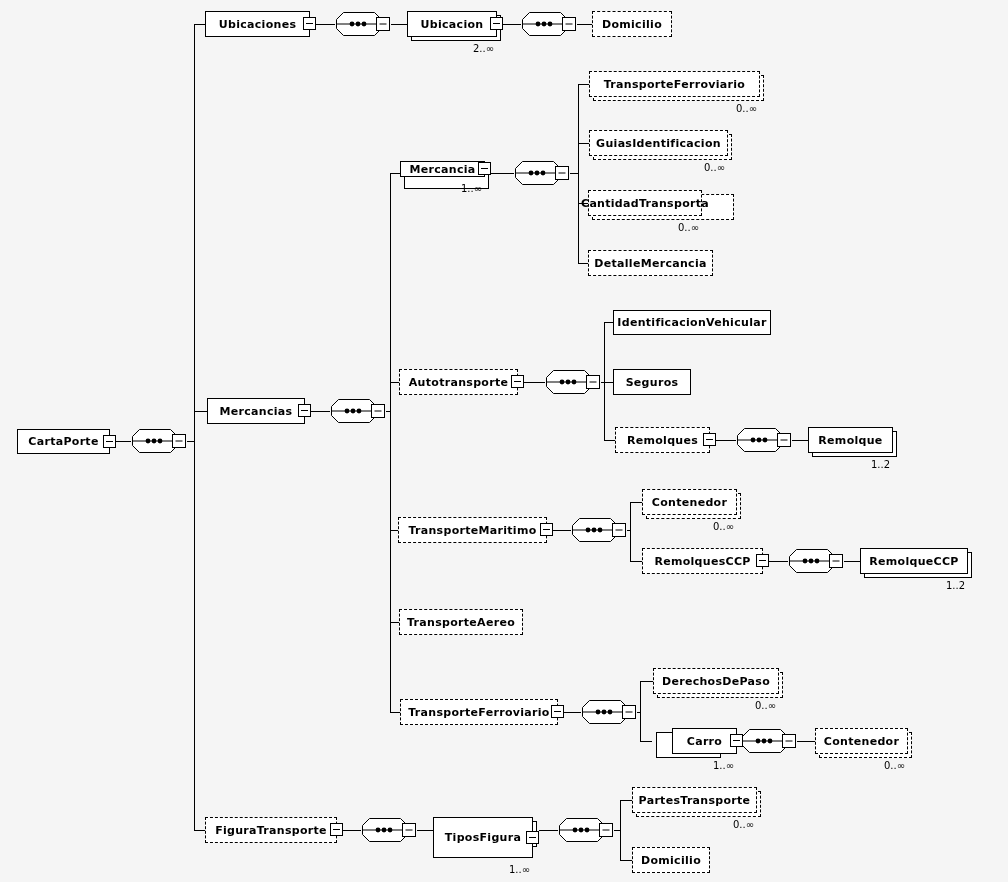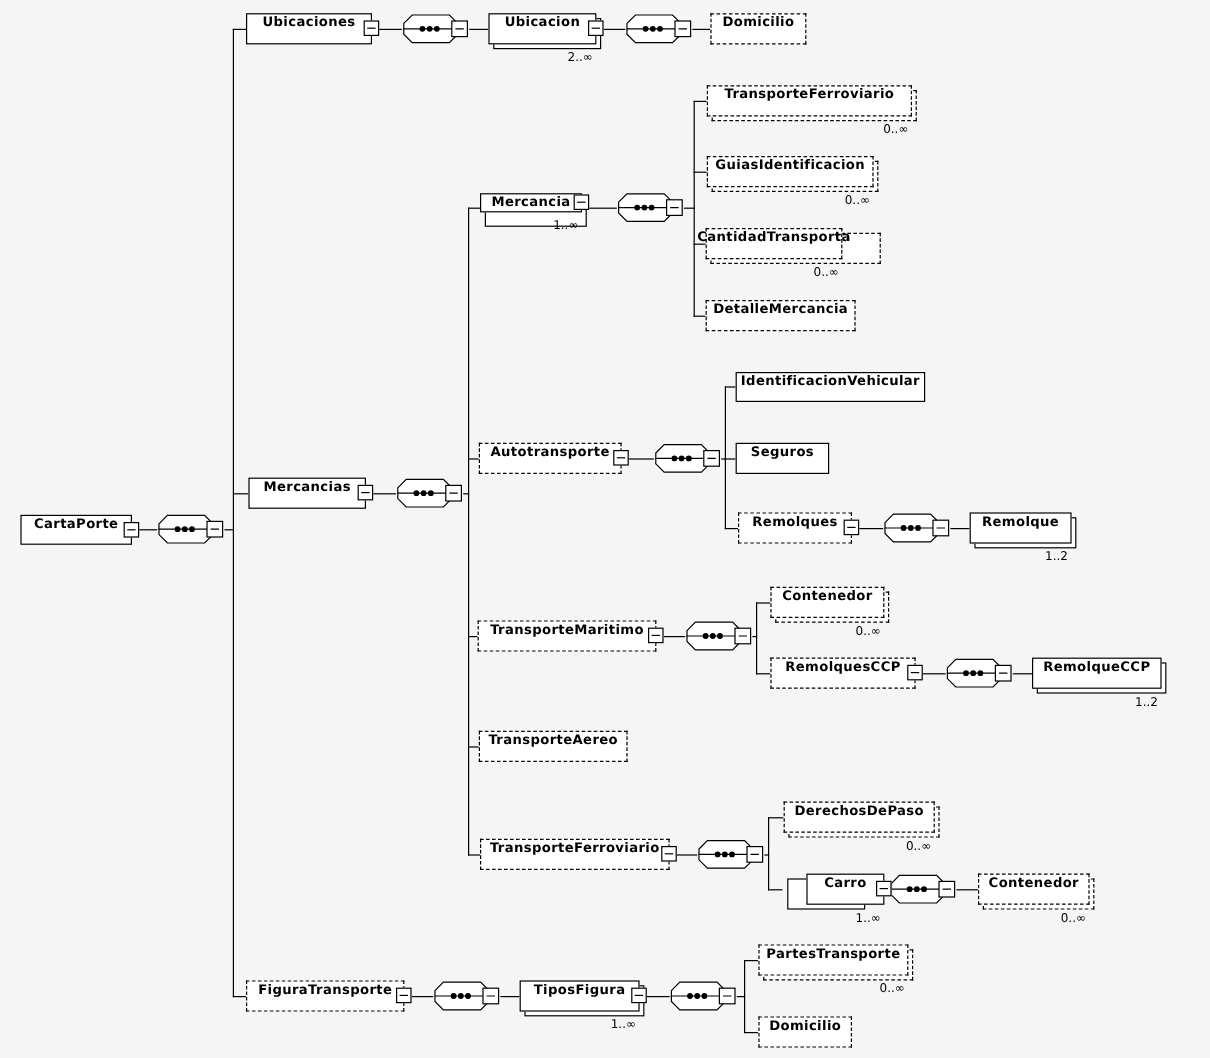--- a/index.html
+++ b/index.html
@@ -4,21 +4,21 @@
 <style>
   html,body{margin:0;padding:0;background:#f5f5f5;}
   #stage{position:relative;width:1008px;height:882px;background:#f5f5f5;
          font-family:"DejaVu Sans","Liberation Sans",sans-serif;overflow:hidden;}
   .hl,.vl{position:absolute;background:#000;}
   .hl{height:1px;}
   .vl{width:1px;}
   .shadow{position:absolute;background:#fff;border:1px solid #000;box-sizing:border-box;}
   .shadow.dashed{border-style:dashed;}
   .node{position:absolute;background:#fff;border:1px solid #000;box-sizing:border-box;
-        display:flex;justify-content:center;}
+        display:flex;align-items:center;justify-content:center;}
   .node.dashed{border-style:dashed;}
   .lbl{font-size:11px;font-weight:bold;letter-spacing:.3px;white-space:nowrap;color:#000;}
   .exp-btn{position:absolute;right:-7px;top:50%;width:13px;height:13px;margin-top:-7px;
            background:#fff;border:1px solid #000;box-sizing:border-box;}
   .exp-btn::after{content:"";position:absolute;left:2px;right:2px;top:5px;border-top:1px solid #000;}
   .occ{position:absolute;right:2px;top:calc(100% + 7px);font-size:10px;font-weight:normal;
        letter-spacing:0;color:#000;white-space:nowrap;}
   .seq{position:absolute;width:56px;height:26px;}
 </style>
 </head>
@@ -328,21 +328,21 @@
     <span class="lbl">Contenedor</span>
     <span class="occ">0..∞</span>
   </div>
 
   <div class="node dashed" style="left:205px;top:817px;width:132px;height:26px">
     <span class="lbl">FiguraTransporte</span>
     <span class="exp-btn"></span>
   </div>
 
   <div class="shadow" style="left:437px;top:821px;width:100px;height:26px"></div>
-  <div class="node" style="left:433px;top:817px;width:100px;height:26px">
+  <div class="node" style="left:433px;top:817px;width:100px;height:41px">
     <span class="lbl">TiposFigura</span>
     <span class="exp-btn"></span>
     <span class="occ">1..∞</span>
   </div>
 
   <div class="shadow dashed" style="left:636px;top:791px;width:125px;height:26px"></div>
   <div class="node dashed" style="left:632px;top:787px;width:125px;height:26px">
     <span class="lbl">PartesTransporte</span>
     <span class="occ">0..∞</span>
   </div>

